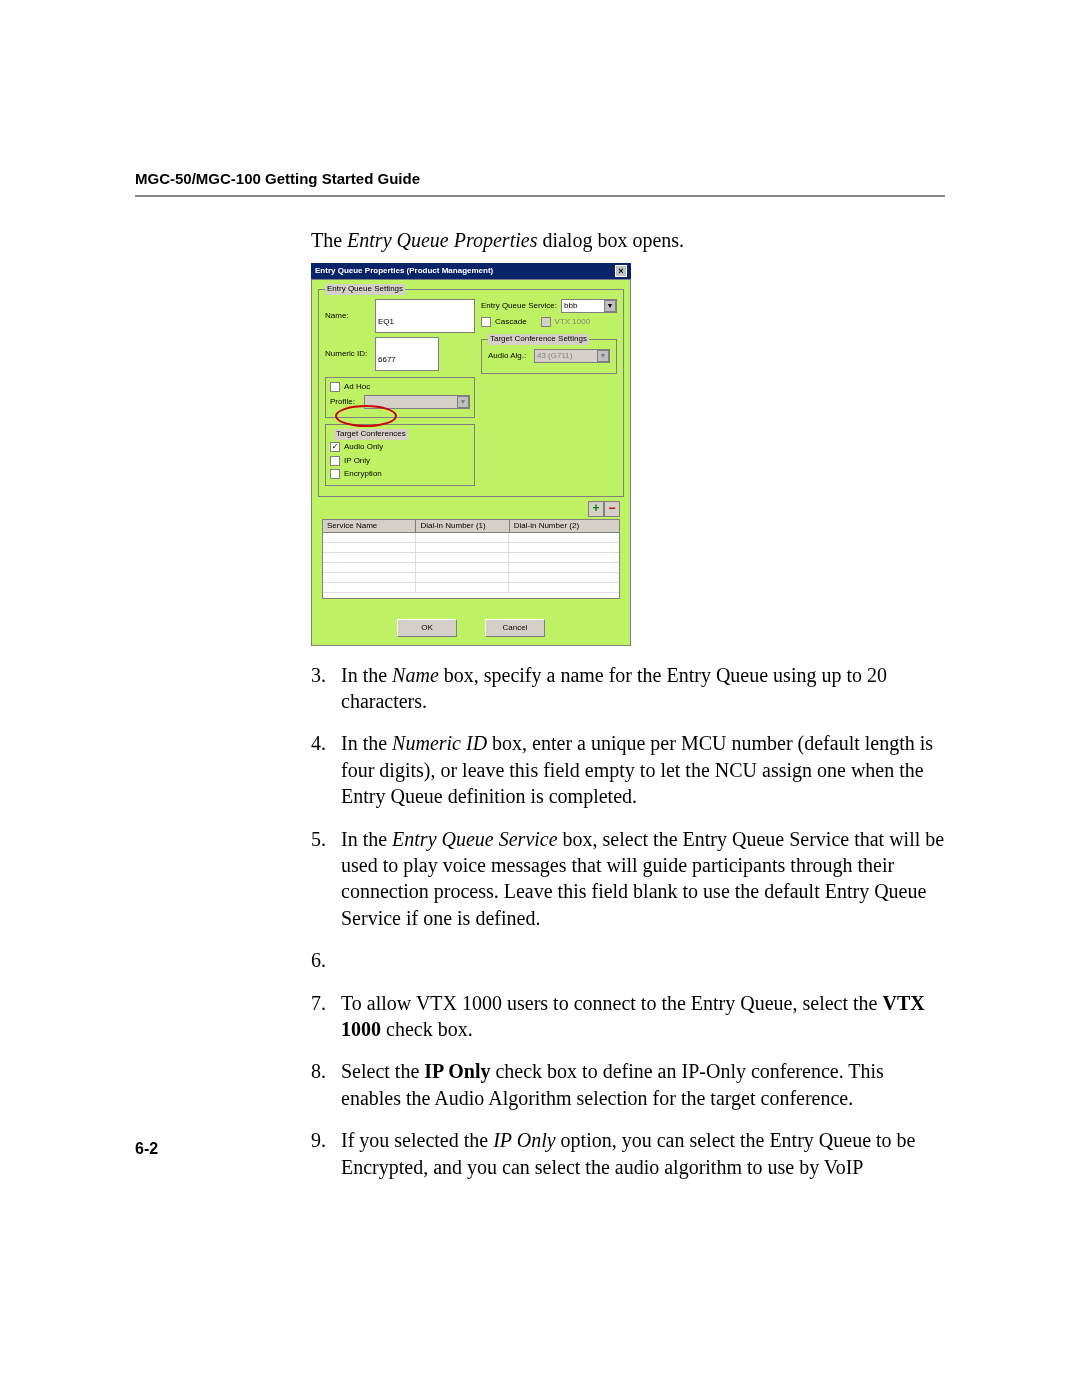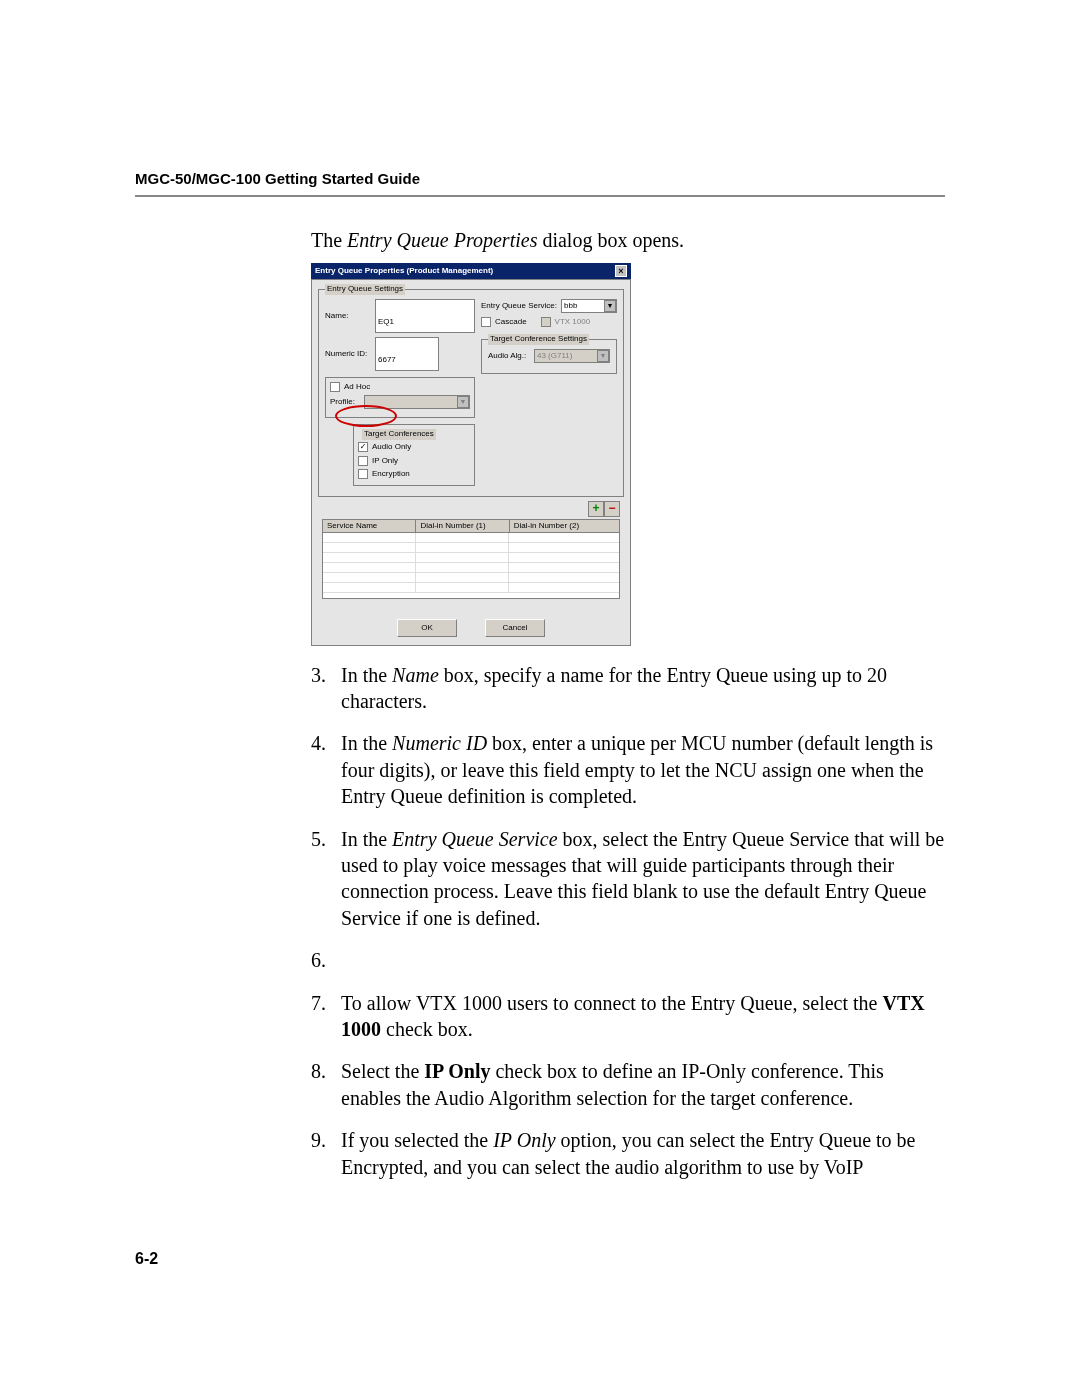--- a/index.html
+++ b/index.html
@@ -40,21 +40,21 @@
     margin-top: 16px;
   }
   .list-num {
     width: 30px;
     flex-shrink: 0;
   }
   .list-body p { margin: 0; }
   .page-num {
     position: absolute;
     left: 135px;
-    top: 1250px;
+    top: 1140px;
     font-family: Arial, Helvetica, sans-serif;
     font-weight: bold;
     font-size: 16px;
   }
   
   .dlg-wrap {
     width: 320px;
     margin: 8px 0 14px 0;
     font-family: Tahoma, Arial, sans-serif;
     font-size: 8px;
@@ -75,21 +75,21 @@
     color: #000;
     width: 12px;
     height: 12px;
     text-align: center;
     line-height: 10px;
     border: 1px solid #fff;
     font-weight: bold;
     font-size: 9px;
   }
   .dlg-body {
-    background: #e5e5e5;
+    background: #bef264;
     border: 1px solid #808080;
     padding: 4px 6px 8px 6px;
   }
   fieldset {
     border: 1px solid #808080;
     padding: 4px 6px 6px 6px;
     margin-bottom: 4px;
     position: relative;
   }
   legend {
@@ -253,21 +253,21 @@
                   <span>Ad Hoc</span>
                 </div>
                 <div class="row">
                   <span class="lbl" style="width:30px;">Profile:</span>
                   <div class="select disabled">
                       <span></span>
                       <span class="arrow">▼</span>
                     </div>
                 </div>
               </fieldset>
-              <div class="tc-inner" style="margin-top:6px;margin-left:28px;">
+              <div class="tc-inner" style="margin-top:6px;">
                 <div style="font-size:8px; margin:-8px 0 2px 4px; background:#d4d0c8; display:inline-block; padding:0 2px;">Target Conferences</div>
                 <div class="chk">
                   <span class="chkbox checked"></span>
                   <span>Audio Only</span>
                 </div>
                 <div class="chk">
                   <span class="chkbox"></span>
                   <span>IP Only</span>
                 </div>
                 <div class="chk">

